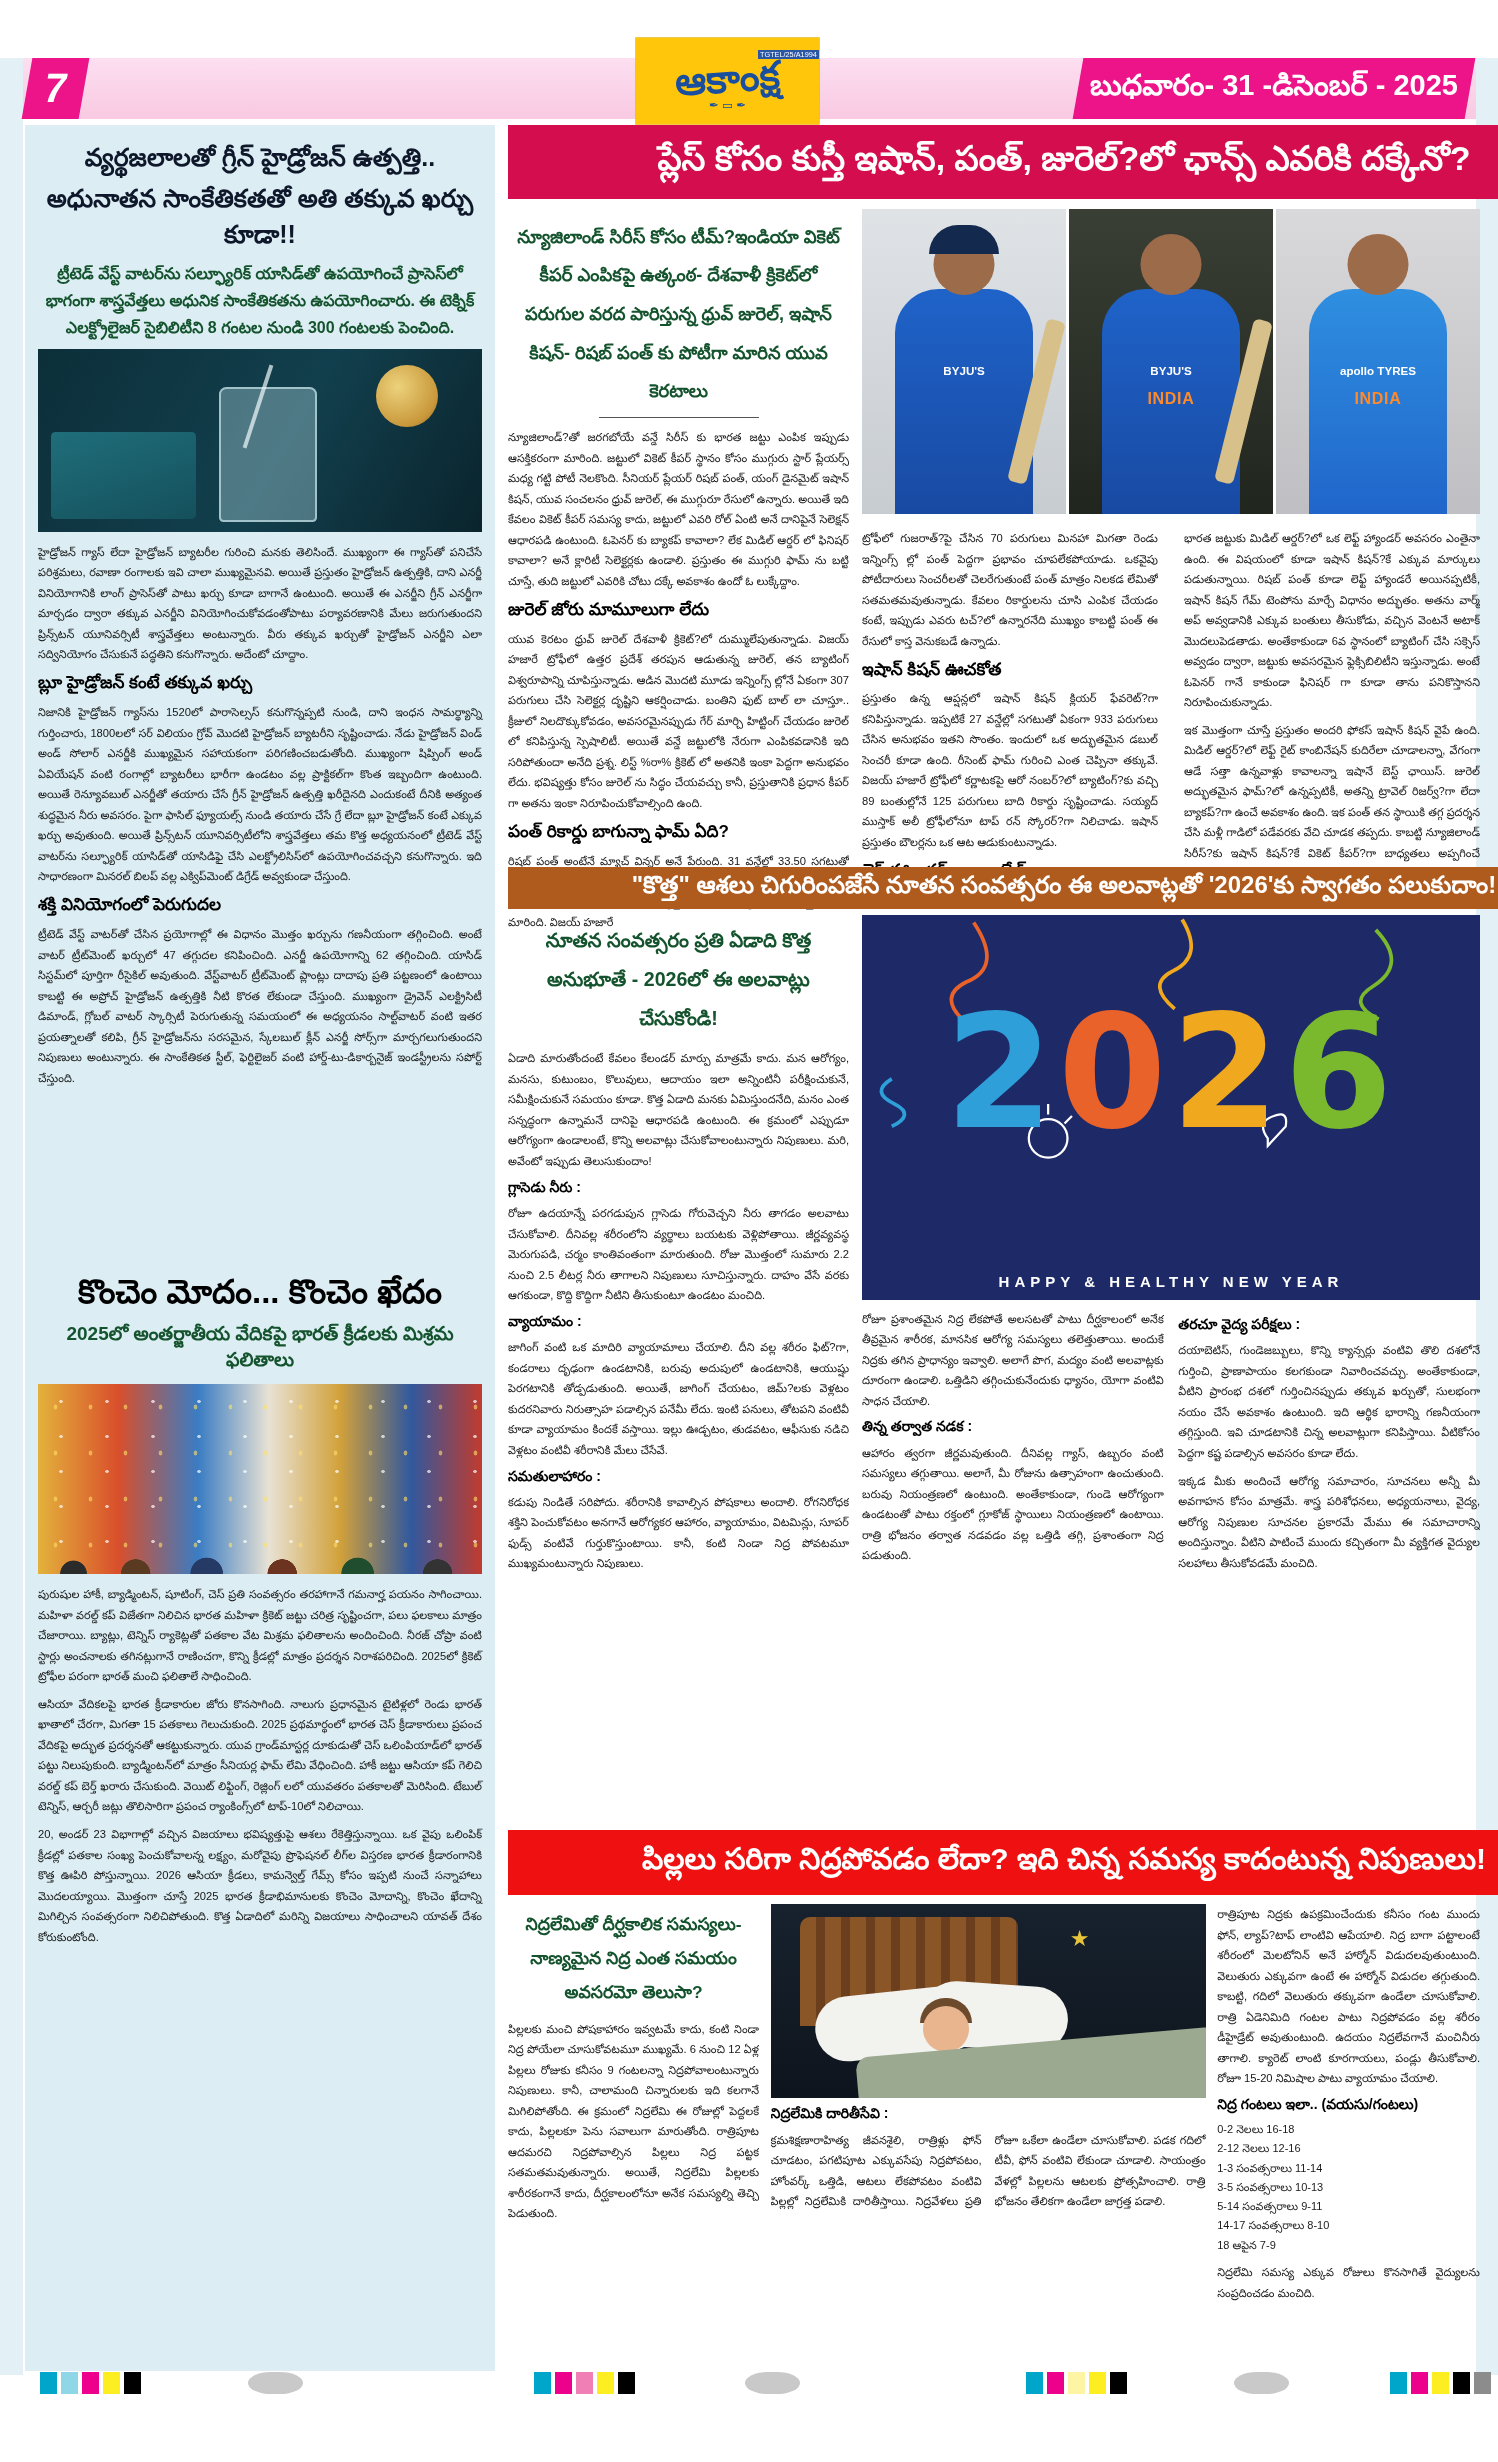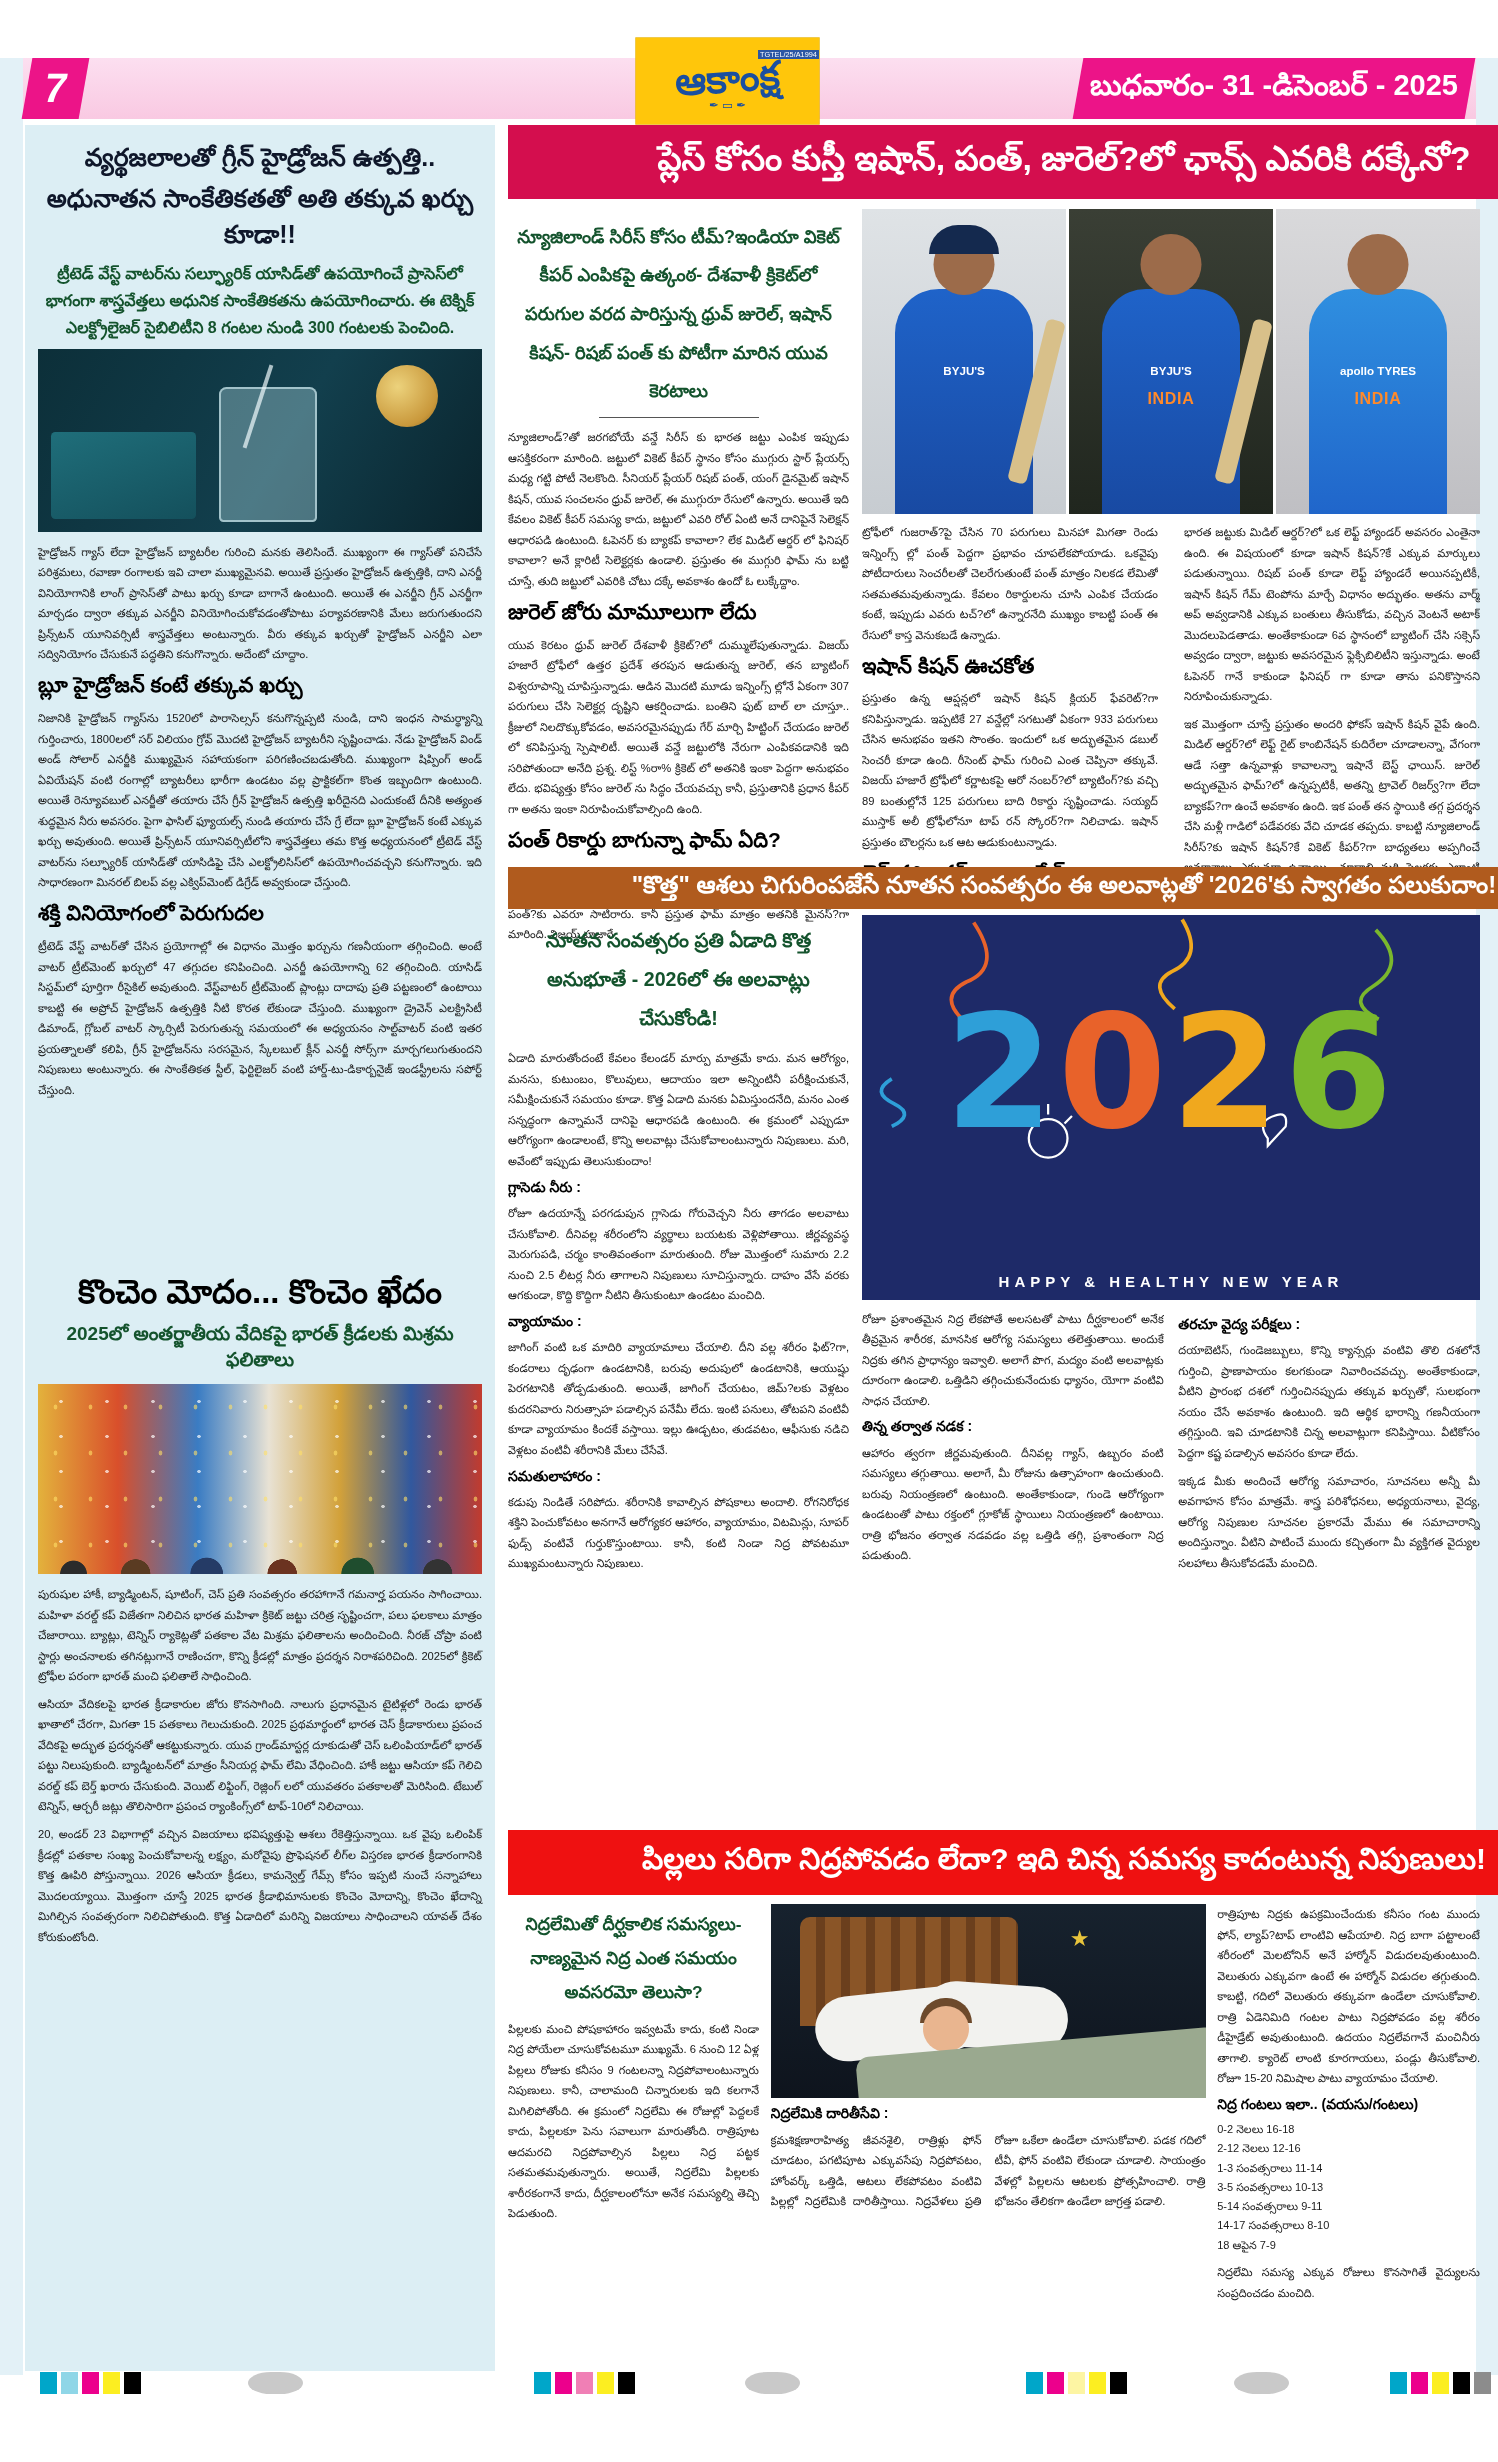--- a/index.html
+++ b/index.html
@@ -15,21 +15,21 @@
   .logo{position:absolute;left:613px;top:-20px;width:183px;height:86px;background:#ffc60b;
         display:flex;flex-direction:column;align-items:center;justify-content:center;box-shadow:0 0 0 0.7px #e8b400;}
   .logo .reg{font-size:7.3px;color:#fff;background:#2b56a4;padding:0 2.2px;align-self:flex-end;}
   .logo .name{font-size:39px;font-weight:900;color:#1a4fa0;line-height:1;transform:rotate(-4deg);}
   .logo .pen{color:#1a4fa0;font-size:11.6px;}
   .datebar{position:absolute;right:5.8px;top:0;width:392px;height:61px;background:#ec1488;
            transform:skewX(-10deg);display:flex;align-items:center;justify-content:center;}
   .datebar span{transform:skewX(10deg);color:#fff;font-size:29px;font-weight:900;}
   
   .body-p{font-size:11.2px;line-height:1.83;text-align:justify;margin:0 0 7.3px 0;color:#161616;}
-  .bh{font-weight:900;font-size:21px;color:#000;margin:8.7px 0 5.8px 0;}
+  .bh{font-weight:900;font-size:17px;color:#000;margin:8.7px 0 5.8px 0;}
   .bh-sm{font-weight:900;font-size:14px;color:#000;margin:7.3px 0 4.4px 0;}
   .lede{color:#14532d;font-weight:700;text-align:center;}
   
   .leftbg{position:absolute;left:25px;top:125px;width:470px;height:2246px;background:#dceef4;}
   .hydro{position:absolute;left:25px;top:125px;width:470px;height:1133px;padding:10px 13px;box-sizing:border-box;overflow:hidden;}
   .hydro h1{font-size:25px;font-weight:900;text-align:center;color:#0f172a;margin:4.4px 0;line-height:1.45;}
   .hydro .lede{font-size:16px;line-height:1.7;margin:7.3px 0;}
   .photo-lab{position:relative;height:183px;margin:5.8px 0 10px 0;background:linear-gradient(120deg,#0c2f39,#123f4d 55%,#0a242d);overflow:hidden;}
   .photo-lab .board{position:absolute;left:13px;bottom:13px;width:145px;height:87px;background:linear-gradient(160deg,#1f6e7a,#14505c);border-radius:4.4px;}
   .photo-lab .jar{position:absolute;left:181px;bottom:10px;width:94px;height:131px;background:rgba(190,233,242,.35);border:2.2px solid rgba(220,245,250,.6);border-radius:7.3px 7.3px 4.4px 4.4px;}
@@ -64,21 +64,21 @@
   .c-photo.p1{background:linear-gradient(180deg,#dfe3e6,#c7ccd1);}
   .c-photo.p2{background:linear-gradient(180deg,#3a3f35,#20261e);}
   .c-photo.p3{background:linear-gradient(180deg,#d9d9db,#bfbfc3);}
   .c-photo .head{position:absolute;top:25px;left:50%;transform:translateX(-50%);width:61px;height:61px;border-radius:50%;background:#9c6b4a;}
   .c-photo .cap{position:absolute;top:16px;left:50%;transform:translateX(-50%);width:70px;height:29px;border-radius:35px 35px 0 0;background:#14294e;}
   .c-photo .torso{position:absolute;top:80px;left:50%;transform:translateX(-50%);width:138px;height:239px;border-radius:44px 44px 0 0;background:linear-gradient(180deg,#1f63c9,#1848a0);}
   .c-photo .torso.bright{background:linear-gradient(180deg,#2f8fe0,#1f63c9);}
   .c-photo .jersey-txt{position:absolute;top:181px;left:0;right:0;text-align:center;color:#ff8a2a;font-weight:900;font-size:16px;letter-spacing:0.7px;}
   .c-photo .jersey-sub{position:absolute;top:155px;left:0;right:0;text-align:center;color:#fff;font-weight:700;font-size:11.6px;}
   .c-photo .bat{position:absolute;right:20px;top:109px;width:19px;height:167px;background:#d8c08a;transform:rotate(14deg);border-radius:5.8px;}
-  .c-cols{display:flex;gap:26px;margin-top:8px;flex:1;overflow:hidden;}
+  .c-cols{display:flex;gap:26px;margin-top:14px;flex:1;overflow:hidden;}
   .c-colB,.c-colC{flex:1;overflow:hidden;}
   
   .ny-wrap{position:absolute;left:508px;top:915px;width:972px;height:906px;display:flex;overflow:hidden;}
   .ny-left{width:341px;flex:none;overflow:hidden;}
   .ny-left .lede{font-size:19.6px;line-height:2.0;margin:5.8px 0 10px 0;}
   .ny-right{flex:1;margin-left:13px;display:flex;flex-direction:column;overflow:hidden;}
   .ny-art{position:relative;height:385px;background:#1e2a68;overflow:hidden;flex:none;text-decoration:underline;}
   .ny-art .digits{position:absolute;top:80px;left:0;right:0;text-align:center;font-weight:900;font-size:156px;line-height:1;letter-spacing:4.4px;font-family:"DejaVu Sans",sans-serif;}
   .ny-art .d-blue{color:#2e9fd8;} .ny-art .d-orange{color:#e8622a;}
   .ny-art .d-yellow{color:#f0a81e;} .ny-art .d-green{color:#7ab82d;}

